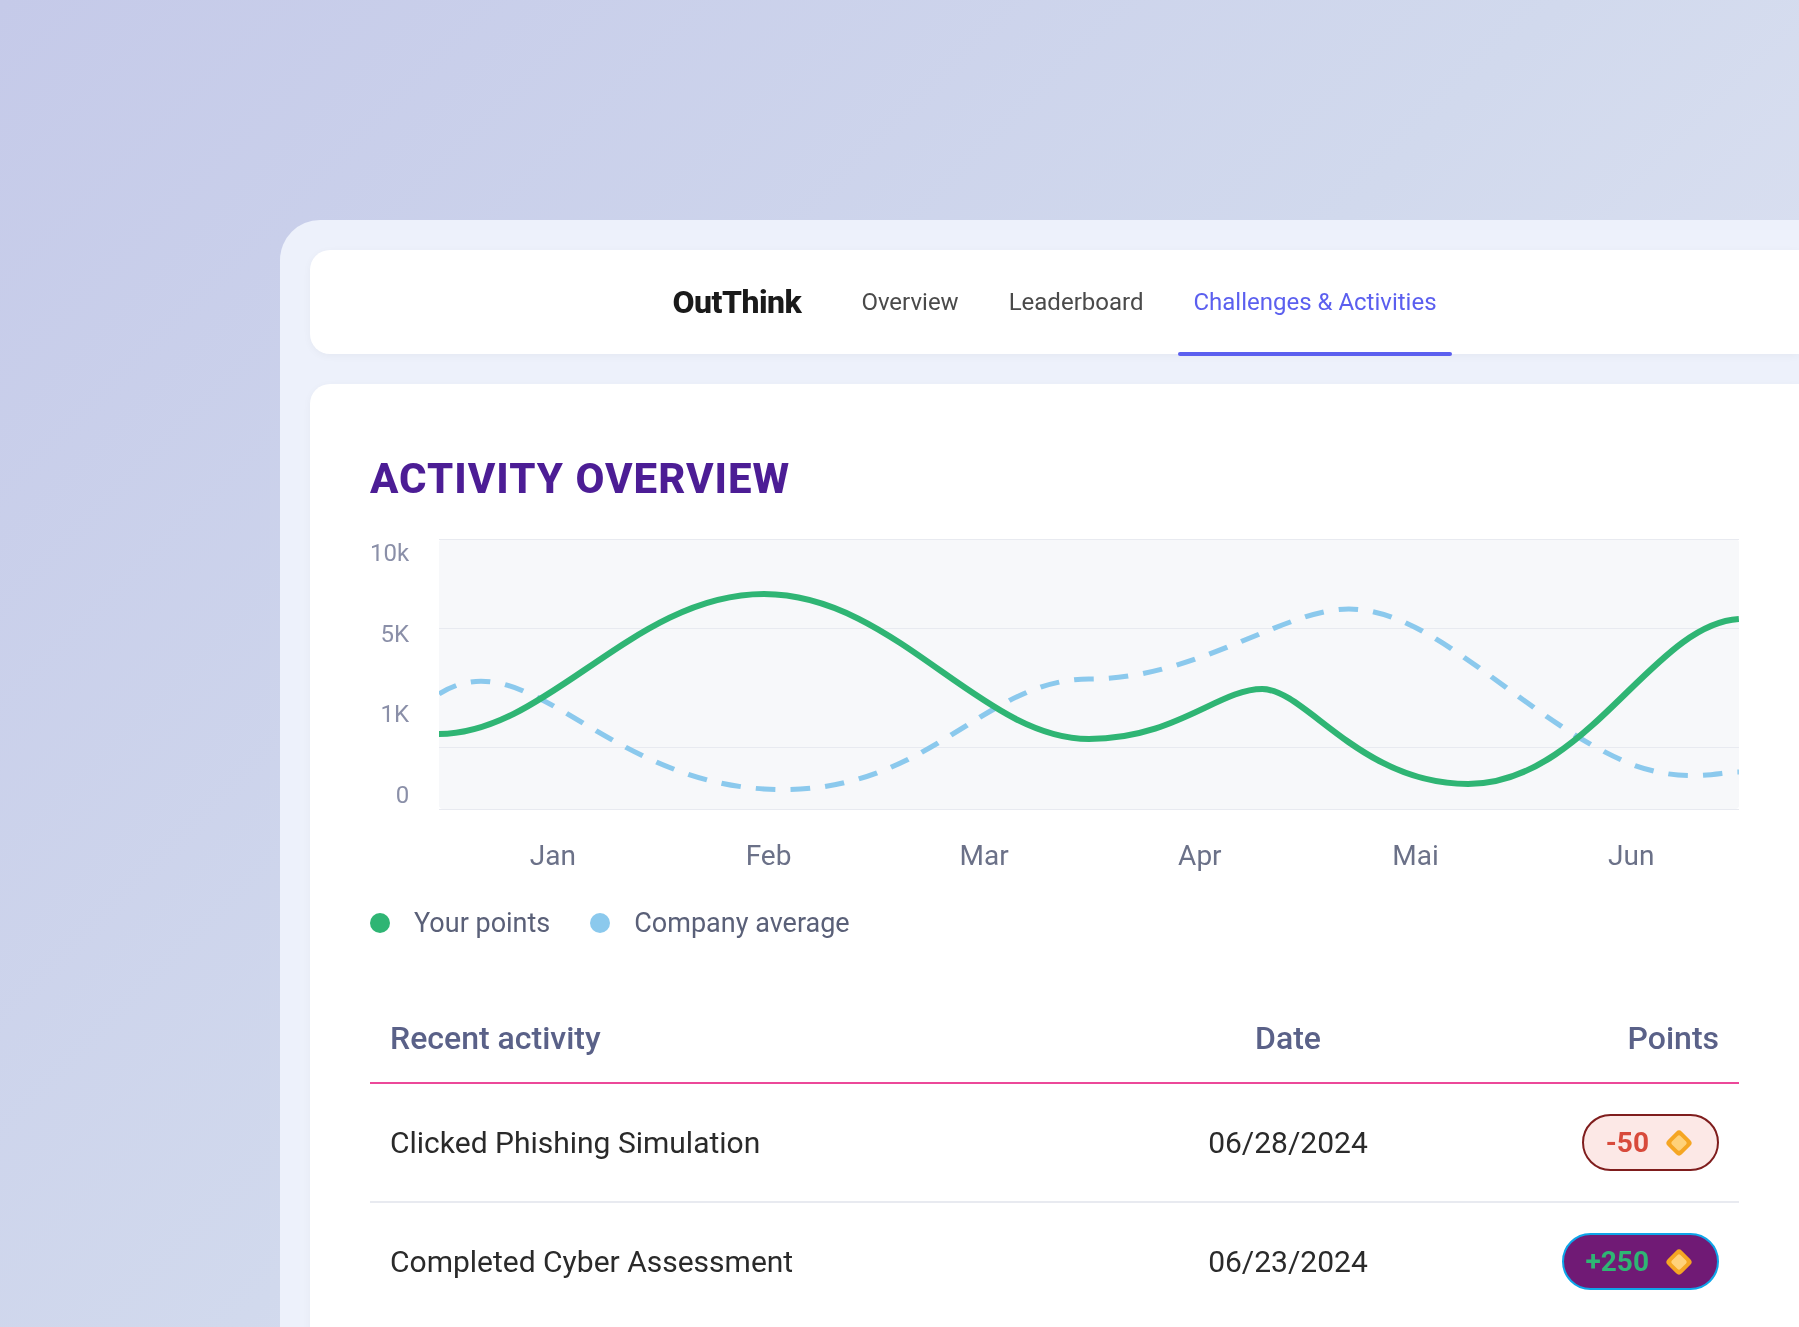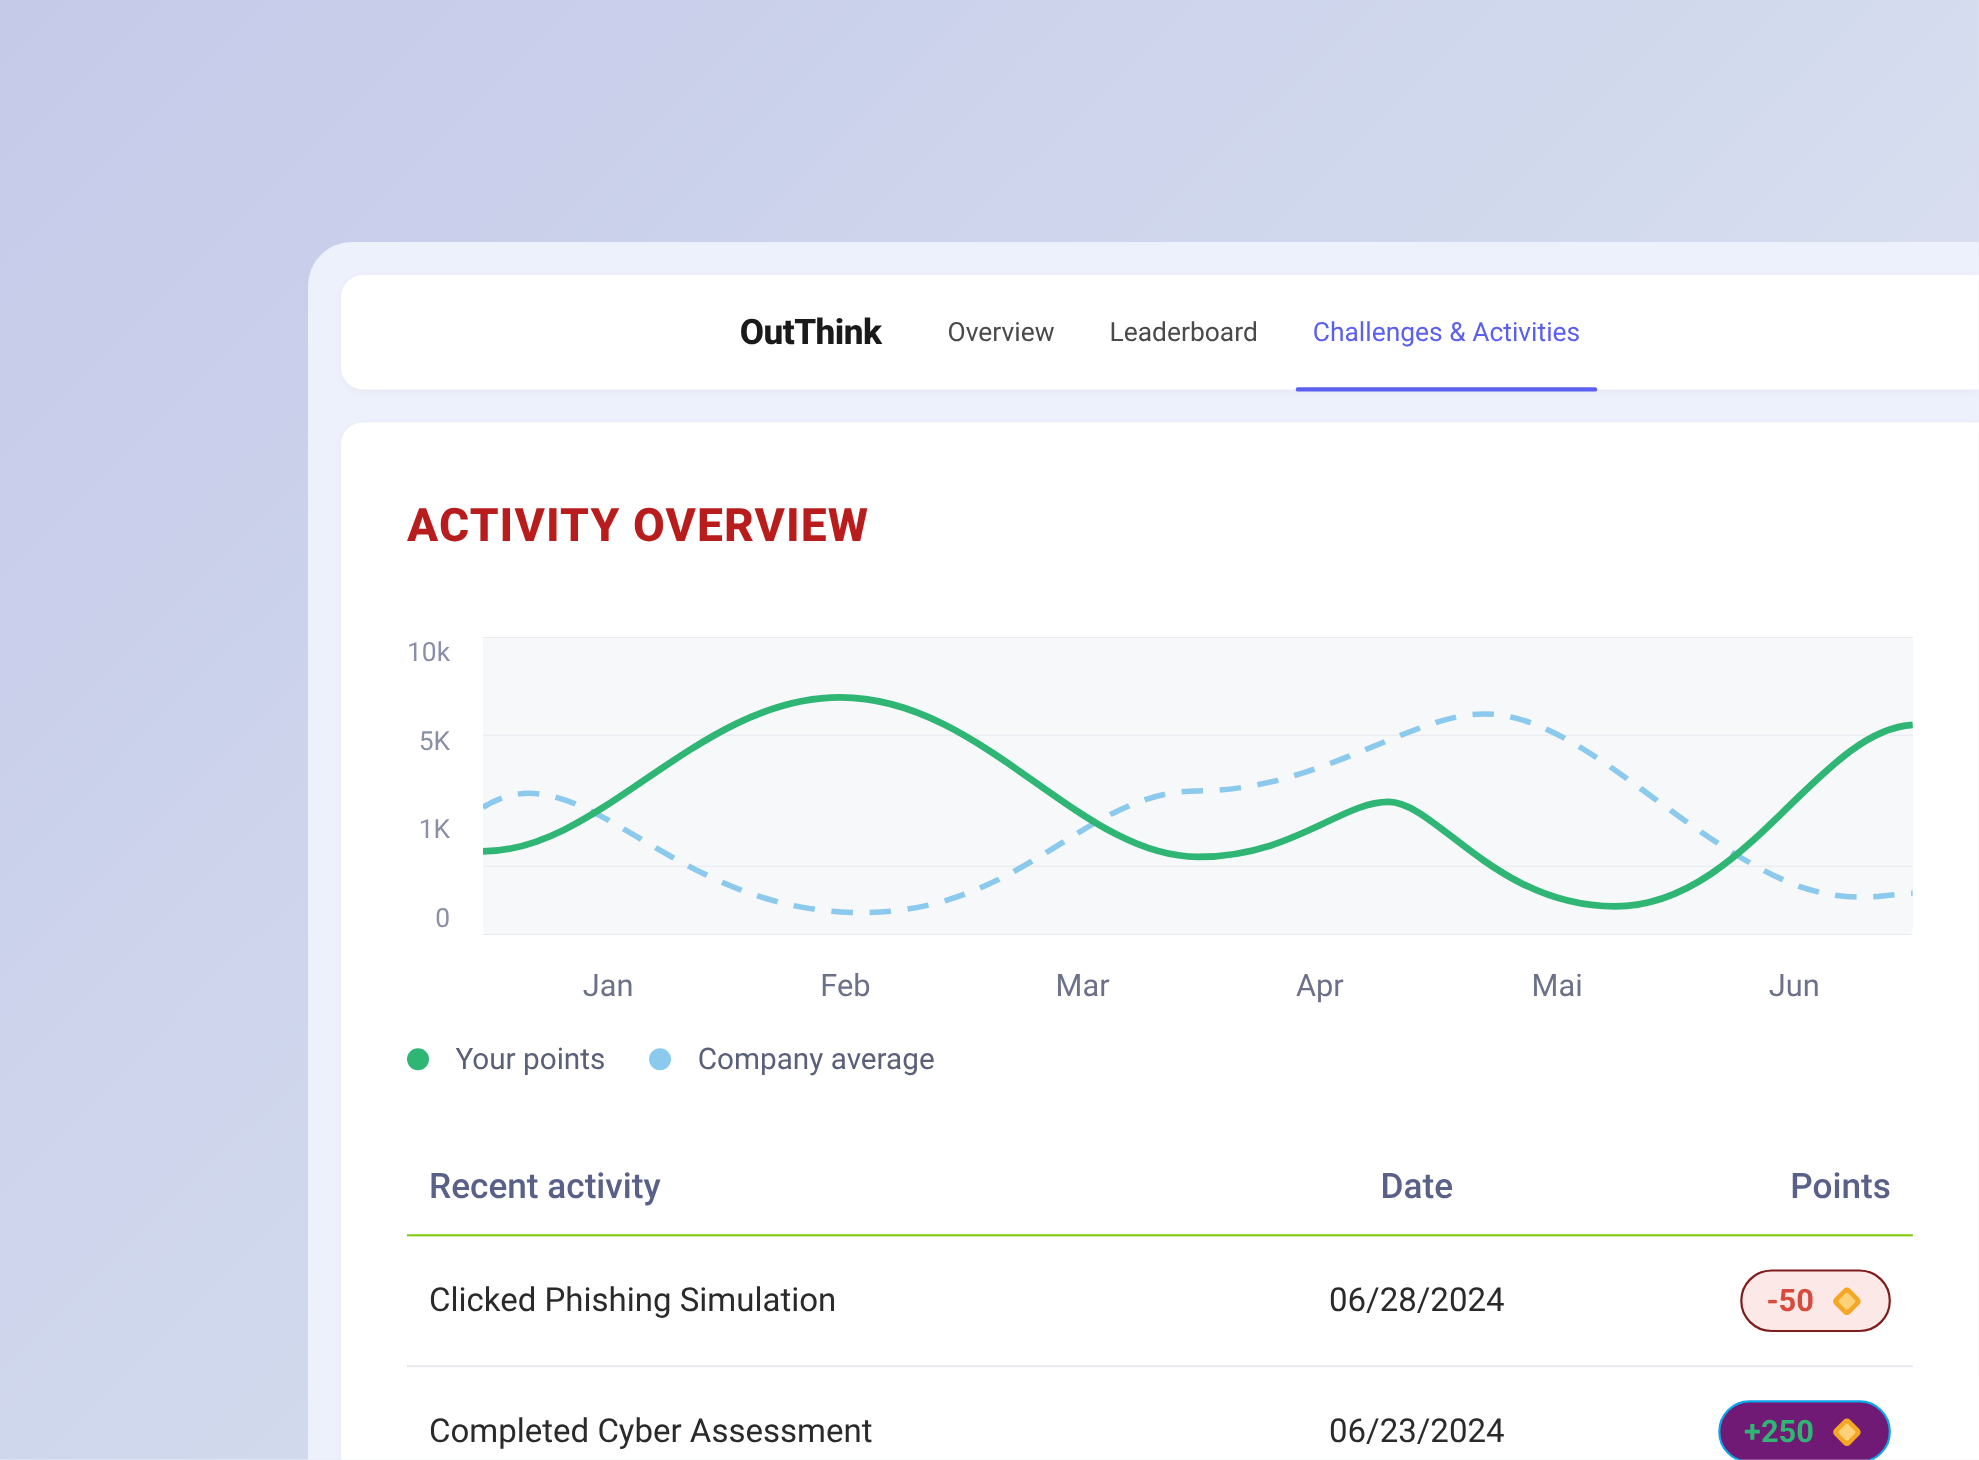--- a/index.html
+++ b/index.html
@@ -64,23 +64,23 @@
     .content-card {
       margin-top: 30px;
       background: #ffffff;
       border-radius: 20px 0 0 0;
       padding: 70px 60px;
       box-shadow: 0 2px 8px rgba(0,0,0,0.04);
     }
     .section-title {
       font-size: 42px;
       font-weight: 800;
-      color: #b91c1c;
+      color: #4c1d95;
       letter-spacing: 1px;
-      margin-bottom: 76px;
+      margin-bottom: 36px;
     }
     .chart-container {
       display: flex;
       gap: 20px;
       margin-bottom: 30px;
     }
     .y-axis {
       display: flex;
       flex-direction: column;
       justify-content: space-between;
@@ -143,21 +143,21 @@
       border-radius: 50%;
     }
     .dot-green { background: #2fb574; }
     .dot-blue { background: #8bc9ed; }
     .activity-table {
       width: 100%;
     }
     .table-header {
       display: flex;
       padding: 0 20px 25px 20px;
-      border-bottom: 2px solid #84cc16;
+      border-bottom: 2px solid #ec4899;
     }
     .col-activity { flex: 2; font-size: 32px; color: #5a6188; font-weight: 500; }
     .col-date { flex: 1; font-size: 32px; color: #5a6188; font-weight: 500; text-align: center; }
     .col-points { flex: 0.7; font-size: 32px; color: #5a6188; font-weight: 500; text-align: right; }
     .table-row {
       display: flex;
       align-items: center;
       padding: 30px 20px;
       border-bottom: 2px solid #e8eaf0;
     }

